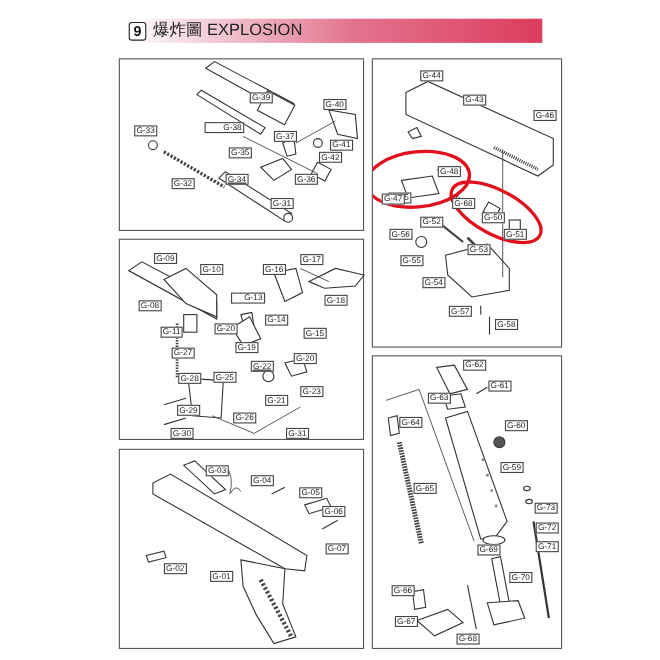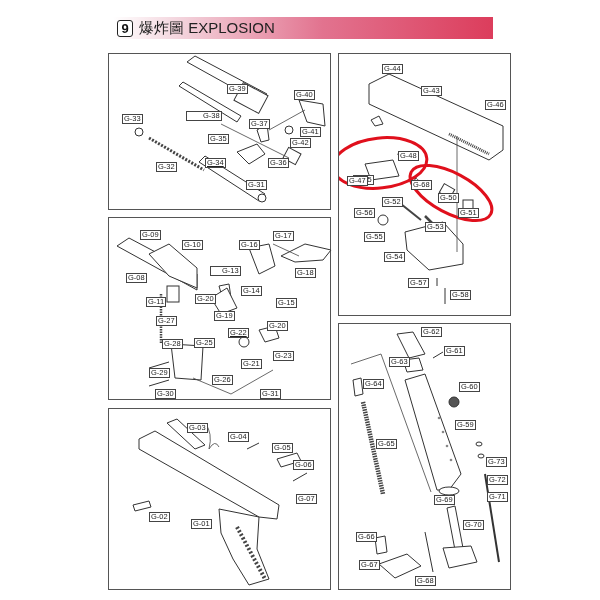--- a/index.html
+++ b/index.html
@@ -86,21 +86,21 @@
   <span class="lbl" style="left:105px;top:93px;">G-19</span>
   <span class="lbl" style="left:158px;top:103px;">G-20</span>
   <span class="lbl" style="left:132px;top:141px;">G-21</span>
   <span class="lbl" style="left:119px;top:110px;text-decoration:underline;">G-22</span>
   <span class="lbl" style="left:164px;top:133px;">G-23</span>
   <span class="lbl" style="left:151px;top:171px;">G-31</span>
   <span class="lbl" style="left:85px;top:120px;">G-25</span>
   <span class="lbl" style="left:103px;top:157px;">G-26</span>
   <span class="lbl" style="left:47px;top:98px;">G-27</span>
   <span class="lbl" style="left:53px;top:121px;">G-28</span>
-  <span class="lbl" style="left:40px;top:150px;">G-29</span>
+  <span class="lbl" style="left:52px;top:150px;">G-29</span>
   <span class="lbl" style="left:46px;top:171px;">G-30</span>
 </div>
 
 <div class="panel" style="left:108px;top:408px;width:223px;height:182px;">
   <svg width="223" height="182">
     <path class="pt" d="M30 30 L46 22 L170 96 L168 110 L150 108 L30 40 Z"></path>
     <path class="pt" d="M110 100 L150 108 L148 140 L160 170 L140 176 L124 150 L112 124 Z"></path>
     <path class="ln" d="M128 118 L156 170" stroke-dasharray="2 2" style="stroke-width:4"></path>
     <path class="pt" d="M58 14 L68 10 L96 36 L86 40 Z"></path>
     <path class="ln" d="M96 14 Q104 24 100 40 Q106 30 110 38"></path>

